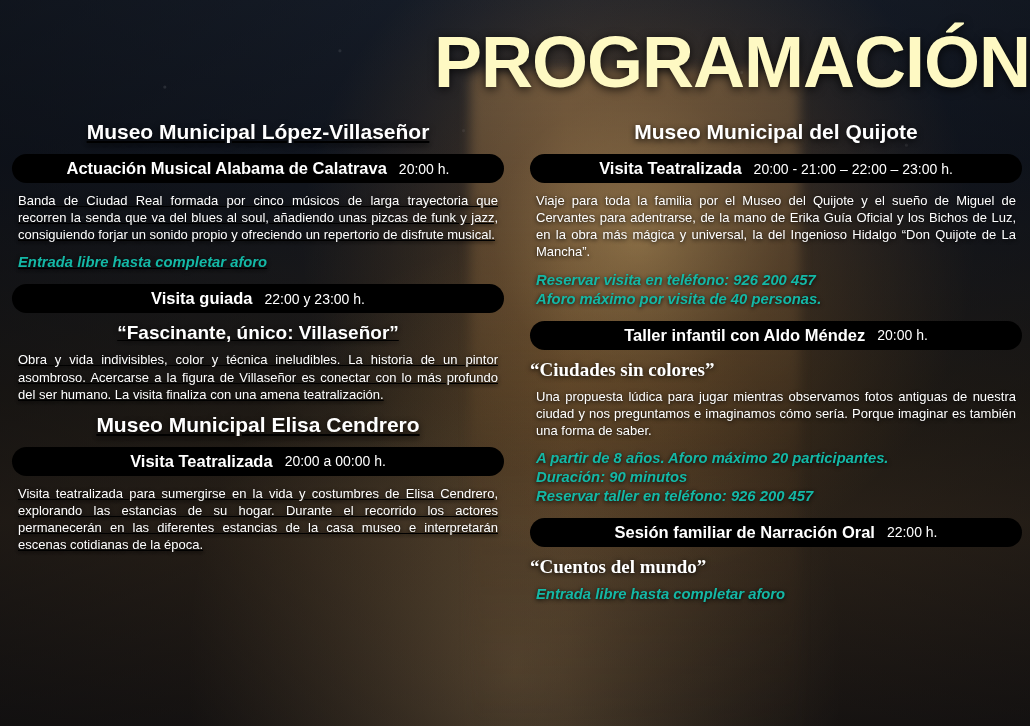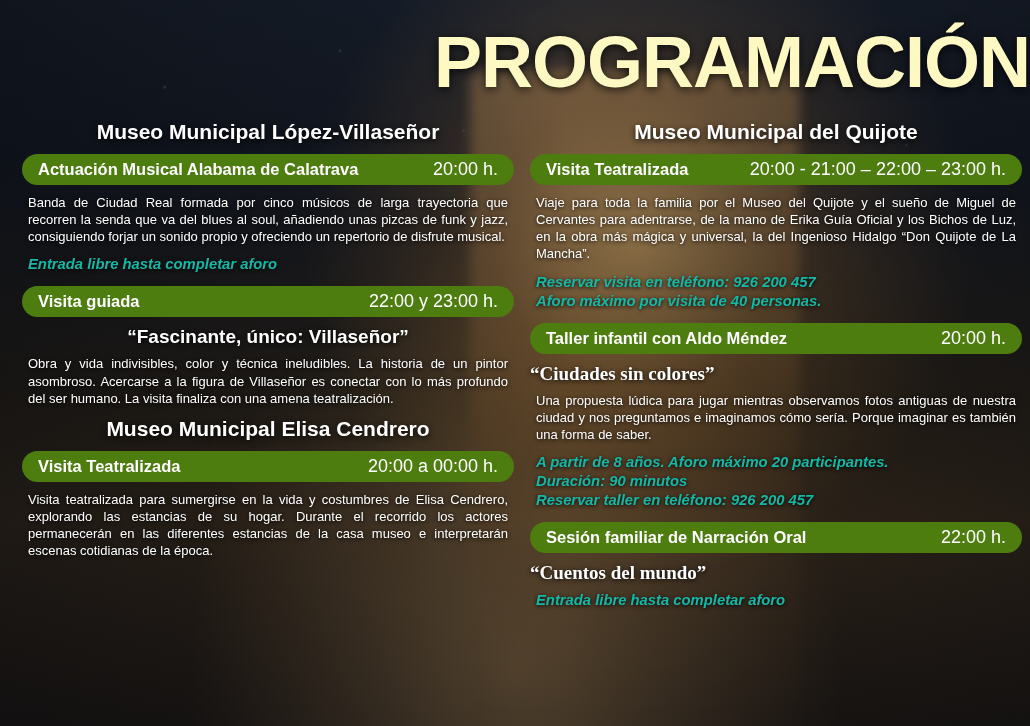--- a/index.html
+++ b/index.html
@@ -48,40 +48,40 @@
     color:#fef9c3;
     font-weight:bold;
     font-size:72px;
     letter-spacing:-1px;
     line-height:1.0;
     text-shadow:0 2px 10px rgba(0,0,0,0.75);
     margin-top:12px;
   }
 
   .col{position:absolute;top:120px;}
-  .col-left{left:22px;width:492px;}
+  .col-left{left:12px;width:492px;text-decoration:underline;}
   .col-right{left:530px;width:492px;}
 
   .venue{
     color:#ffffff;font-weight:bold;font-size:21px;
     text-align:center;margin:0 0 10px 0;
     text-shadow:0 2px 6px rgba(0,0,0,0.85);
   }
   .venue.tight{margin-top:6px;}
 
   .bar{
-    background:#4d7c0f;
+    background:#000000;
     border-radius:16px;
     padding:5px 16px;
-    display:flex;align-items:center;justify-content:space-between;
+    display:flex;align-items:center;justify-content:center;
     color:#ffffff;
     margin-bottom:9px;
   }
   .bar .bar-title{font-weight:bold;font-size:16.5px;white-space:nowrap;}
-  .bar .bar-time{font-size:18px;font-weight:normal;white-space:nowrap;margin-left:12px;}
+  .bar .bar-time{font-size:14px;font-weight:normal;white-space:nowrap;margin-left:12px;}
 
   .subtitle{
     color:#ffffff;font-weight:bold;font-size:19px;
     text-align:center;margin:6px 0 7px 0;
     text-shadow:0 1px 5px rgba(0,0,0,0.9);
   }
   .subtitle.left{text-align:left;font-family:Liberation Serif, serif;}
 
   .body{
     color:#ffffff;font-size:13px;line-height:1.32;

